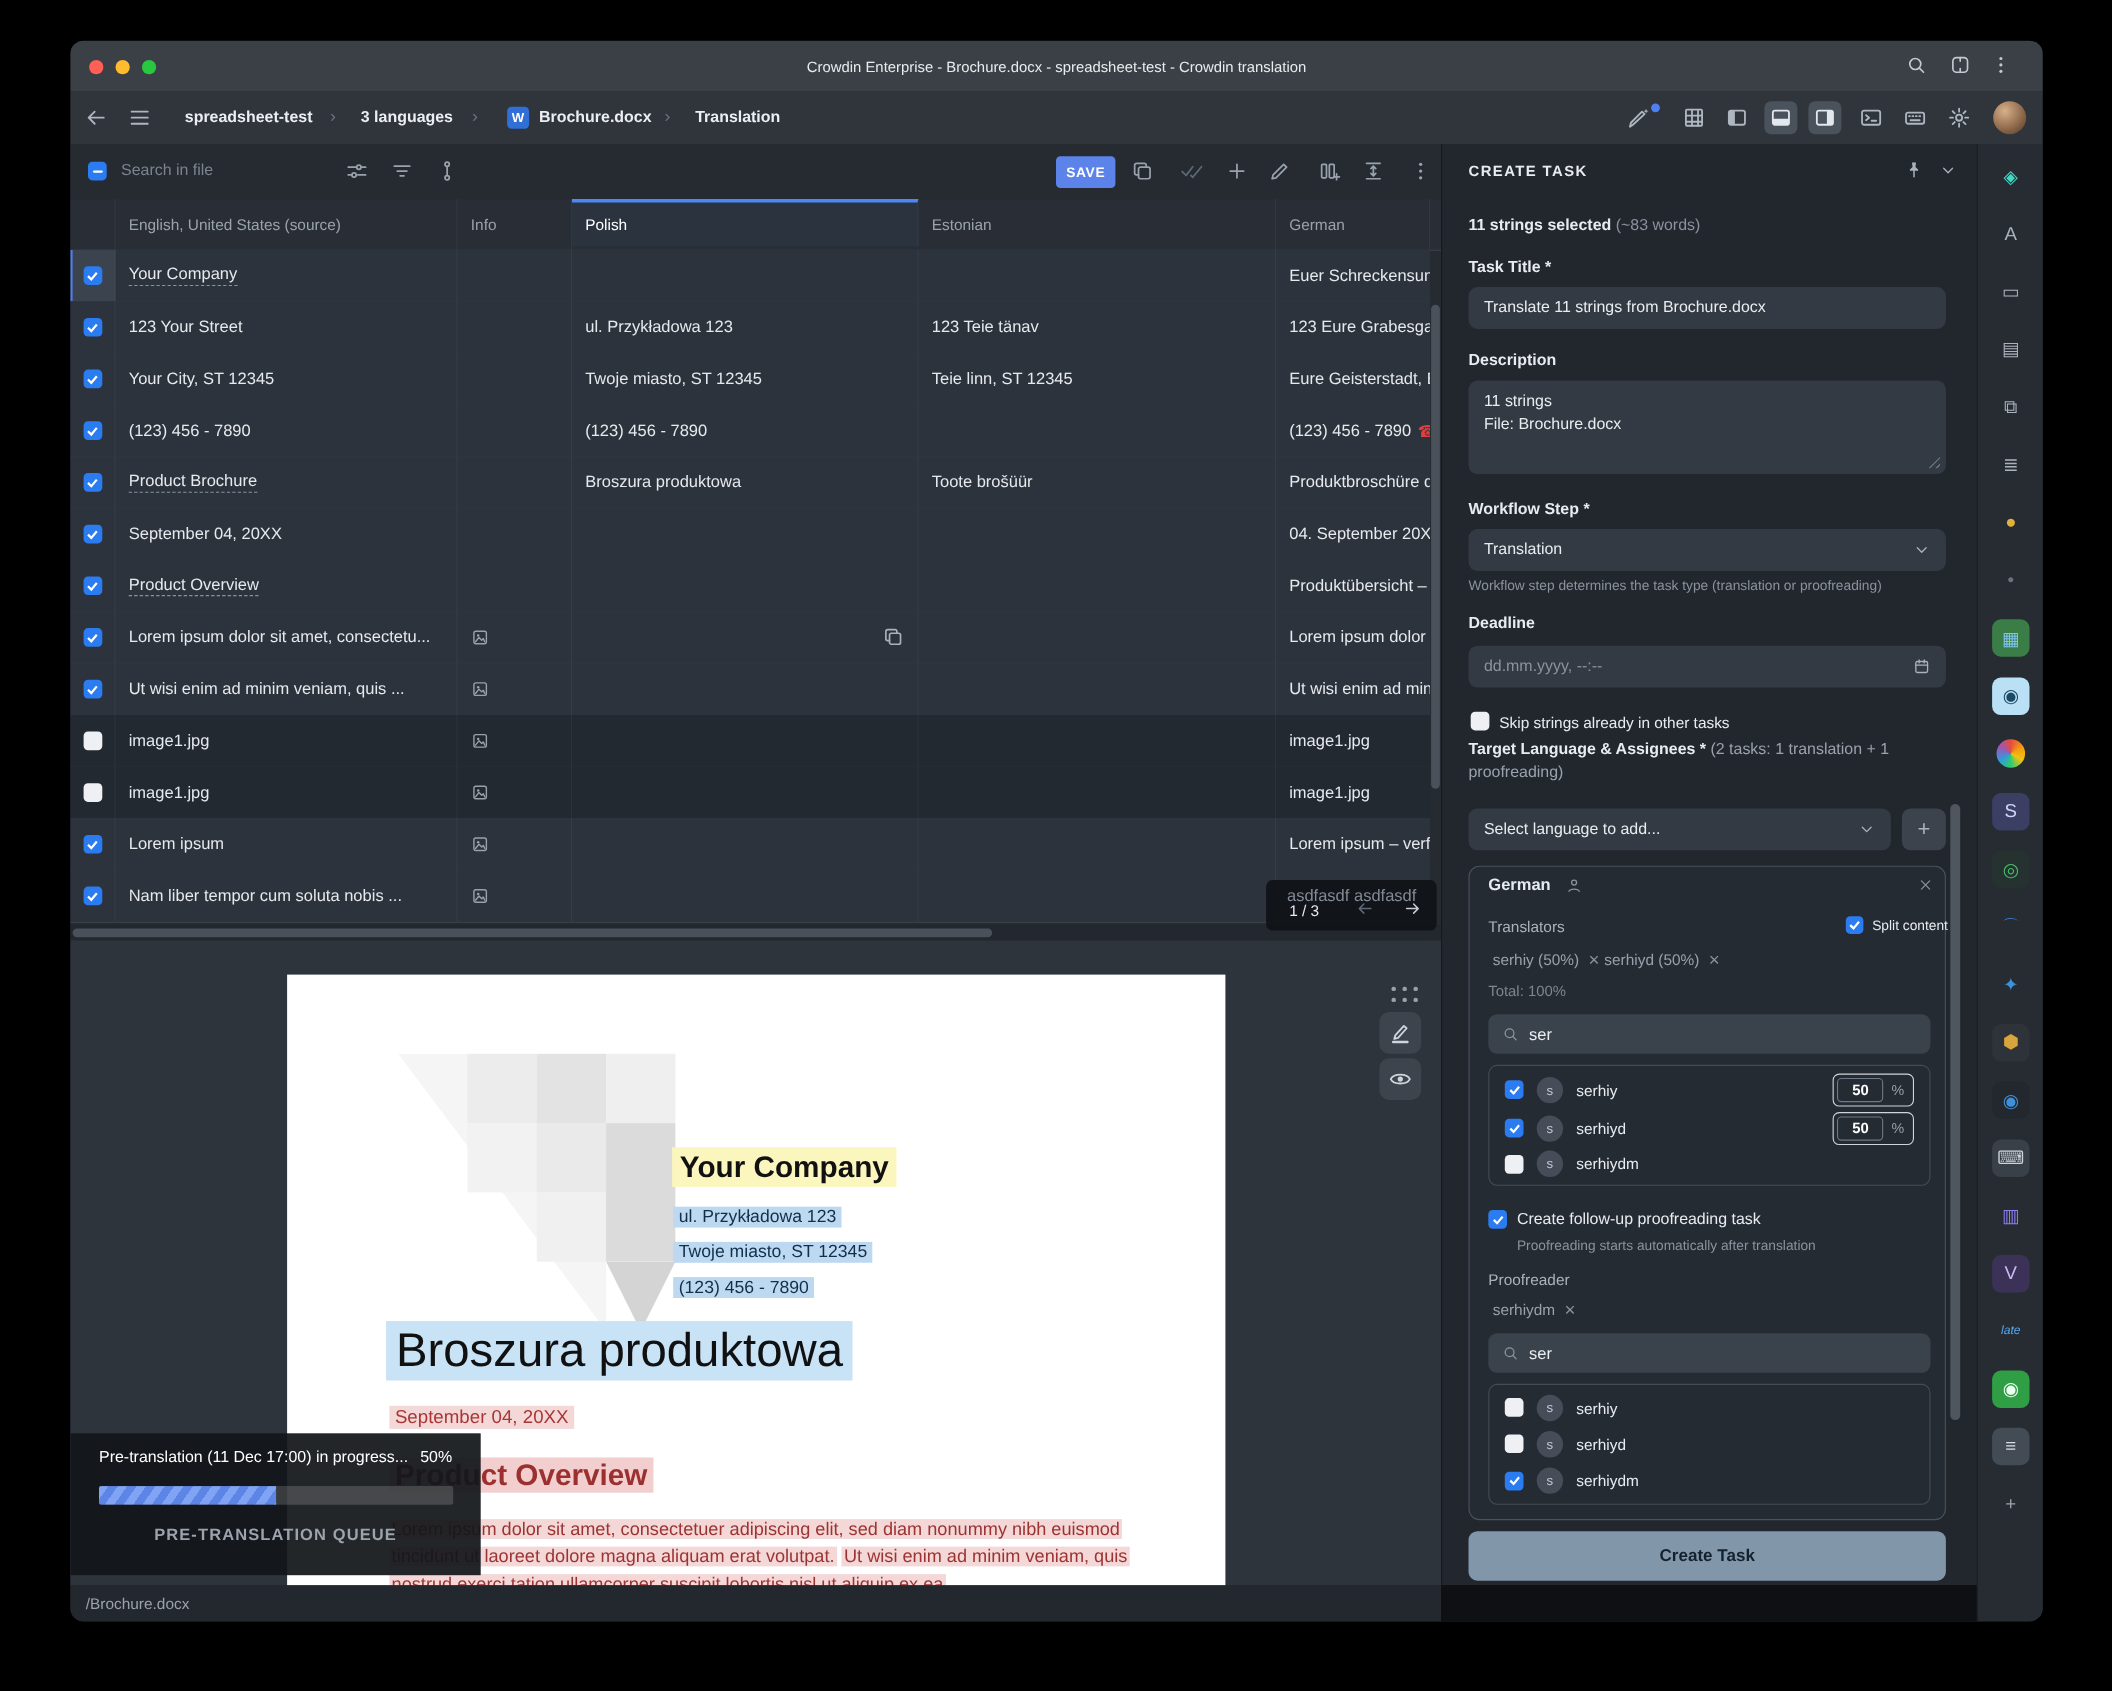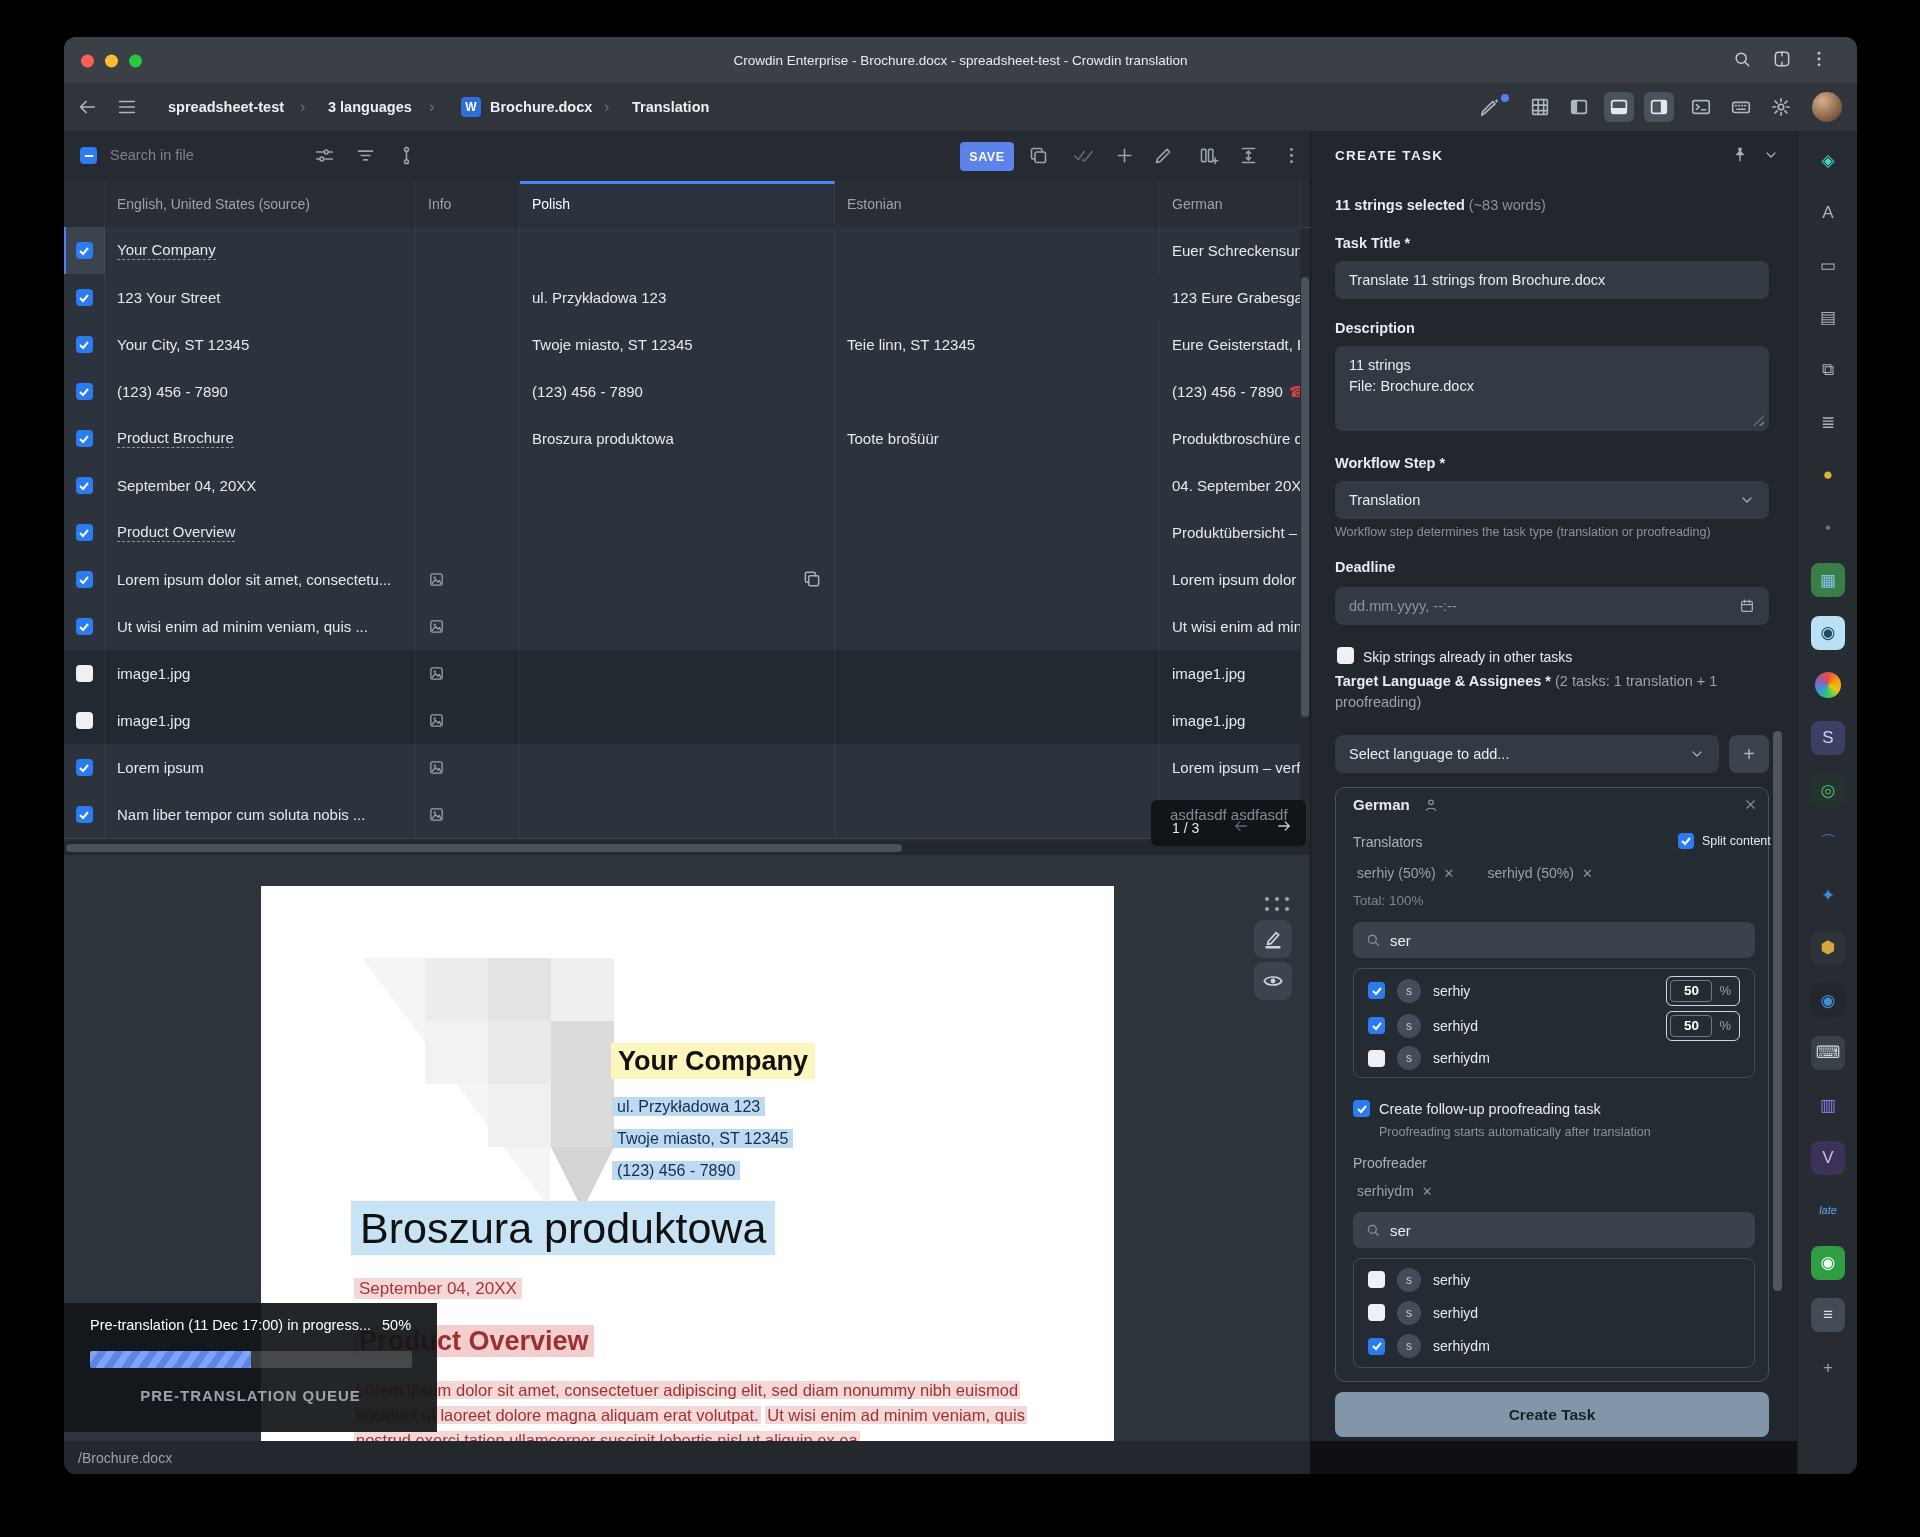--- a/index.html
+++ b/index.html
@@ -302,20 +302,21 @@
                 <svg viewBox="0 0 12 12">
                   <path d="M2 6l3 3 5-6" stroke="#fff" stroke-width="2" fill="none"></path>
                 </svg>
               </span>
             </div>
     <div class="tcell" style="left:41px;width:311px">
               <span class="">123 Your Street</span>
             </div>
     <div class="tcell" style="left:352px;width:104px"></div>
     <div class="tcell" style="left:456px;width:315px">ul. Przykładowa 123</div>
+    <div class="tcell" style="left:771px;width:325px">123 Teie tänav</div>
     <div class="tcell" style="left:1096px;width:140px;border-right:none">123 Eure Grabesgas</div>
   </div>
           <div class="trow " style="top:190px">
     <div class="tcell ck " style="left:0;width:41px">
               <span class="cb on">
                 <svg viewBox="0 0 12 12">
                   <path d="M2 6l3 3 5-6" stroke="#fff" stroke-width="2" fill="none"></path>
                 </svg>
               </span>
             </div>
@@ -688,21 +689,21 @@
         </span>
 
     <div class="abs" style="left:42px;top:703px;font-size:14px;color:#aab2bc">Translators</div>
     <span class="cb on abs" style="left:367px;top:702px;width:16px;height:16px">
           <svg viewBox="0 0 12 12">
             <path d="M2 6l3 3 5-6" stroke="#fff" stroke-width="2" fill="none"></path>
           </svg>
         </span>
     <div class="abs" style="left:391px;top:703px;font-size:12.5px">Split content</div>
 
-    <div class="abs" style="left:46px;top:733px" id="translator-tags"><span style="margin-right:33px"><span class="tag">serhiy (50%)</span><span class="tagx">✕</span></span><span style="margin-right:22px"><span class="tag">serhiyd (50%)</span><span class="tagx">✕</span></span></div>
+    <div class="abs" style="left:46px;top:733px" id="translator-tags"><span style="margin-right:4px"><span class="tag">serhiy (50%)</span><span class="tagx">✕</span></span><span style="margin-right:22px"><span class="tag">serhiyd (50%)</span><span class="tagx">✕</span></span></div>
     <div class="abs" style="left:42px;top:762px;font-size:13.5px;color:#7d8590">Total: 100%</div>
 
     <div class="search-box" style="left:42px;top:791px">
           <span style="width:16px;height:16px;color:#8b939e">
             <svg viewBox="0 0 24 24" fill="none" stroke="currentColor" stroke-width="1.8" stroke-linecap="round" stroke-linejoin="round" style="width:100%;height:100%">
               <circle cx="11" cy="11" r="6"></circle>
               <path d="M15.5 15.5L20 20"></path>
             </svg>
           </span>
           <span>ser</span>

